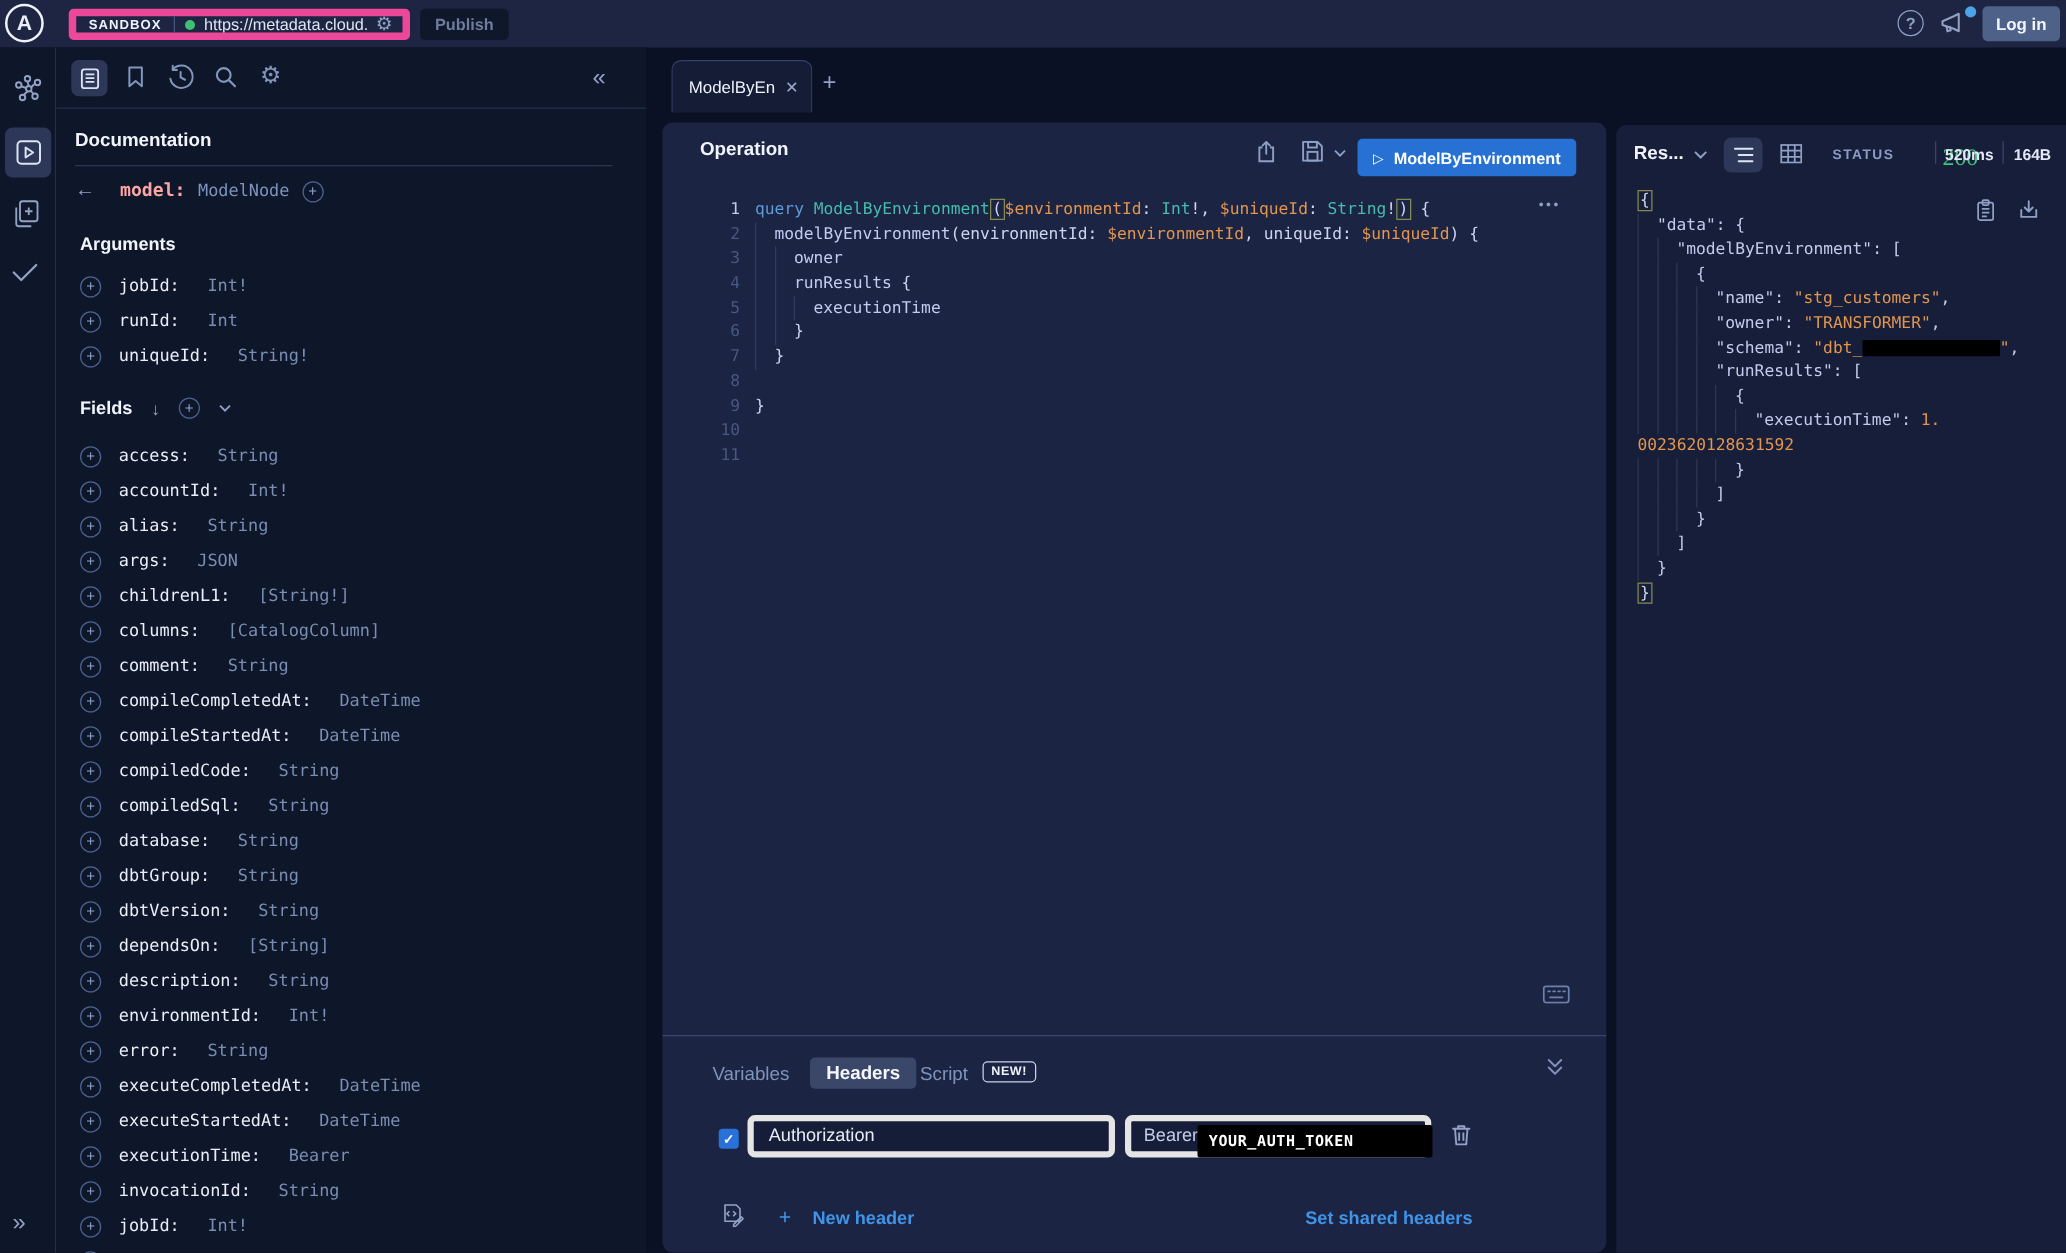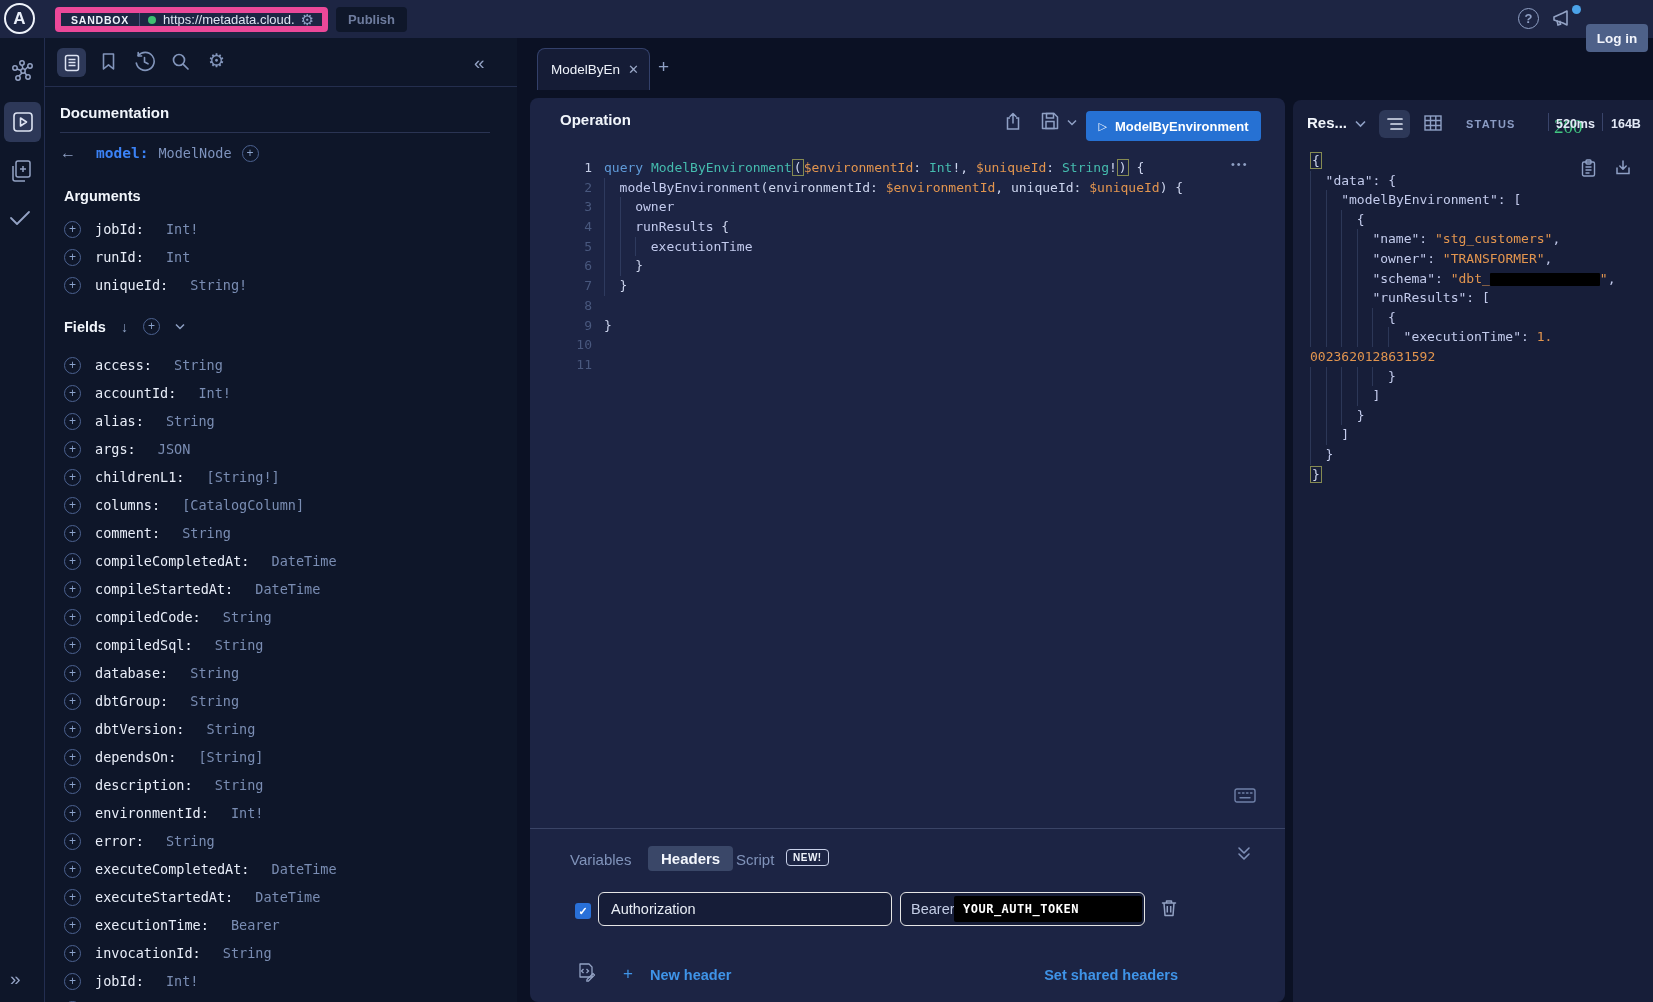--- a/index.html
+++ b/index.html
@@ -21,41 +21,41 @@
   #green-dot { width:8px; height:8px; border-radius:50%; background:#3fbf71; flex:none; }
   #url-text { font-size:13px; color:#dfe5f2; white-space:nowrap; overflow:hidden; flex:1; }
   .gear-glyph { color:#8fa0c5; font-size:15px; line-height:1; }
   #publish-btn { left:336px; top:7px; height:25px; width:71px; background:#0f172a; border-radius:4px;
     color:#6e7c9e; font-size:13px; font-weight:bold; display:flex; align-items:center; justify-content:center; }
   #help-icon { left:1518px; top:8px; width:21px; height:21px; border:1.5px solid #8fa0c5; border-radius:50%;
     color:#8fa0c5; font-size:13px; font-weight:bold; display:flex; align-items:center; justify-content:center; }
   #megaphone { left:1551px; top:9px; color:#93a2c4; }
   #notif-dot { left:1572px; top:5px; width:9px; height:9px; background:#4ba3e8; border-radius:50%; }
   #login-btn { left:1586px; top:5px; width:62px; height:28px; background:#4e6189; border-radius:4px;
-    color:#f2f5fc; font-size:13.5px; font-weight:bold; display:flex; align-items:center; justify-content:center;margin-top:19px; }
+    color:#f2f5fc; font-size:13.5px; font-weight:bold; display:flex; align-items:center; justify-content:center; }
 
   
   #rail { left:0; top:38px; width:45px; height:964px; background:#0e1629; border-right:1px solid #232e50; }
   .rail-ic { color:#93a2c4; }
   #rail-chip { left:4px; top:64px; width:37px; height:40px; background:#2d3858; border-radius:6px;
     display:flex; align-items:center; justify-content:center; color:#dde3f2; }
   #expand-rail { left:10px; top:930px; font-size:19px; color:#93a2c4; }
 
   
   #sidebar { left:45px; top:38px; width:472px; height:964px; background:#0e1629; }
   #sb-toolbar-line { left:0; top:48px; width:472px; height:1px; background:#242e4e; }
   #doc-chip { left:12px; top:10px; width:29px; height:29px; background:#2d3858; border-radius:6px;
     display:flex; align-items:center; justify-content:center; color:#dde3f2; }
   .sb-ic { color:#8295bb; }
   #collapse-sb { left:429px; top:14px; font-size:19px; color:#93a2c4; }
   #doc-title { left:15px; top:66px; font-size:15px; font-weight:bold; color:#f1f5fb; }
   #doc-divider { left:15px; top:94px; width:430px; height:1px; background:#2a3453; }
   #model-row { left:15px; top:103px; height:24px; display:flex; align-items:center; gap:10px; }
   #back-arrow { font-size:16px; color:#8ea0c4; width:26px; }
-  #model-label { font-size:14.5px; font-weight:bold; color:#3b82f6; }
+  #model-label { font-size:14.5px; font-weight:bold; color:#fca5a5; }
   #model-type { font-size:13.5px; color:#7e93bd; }
   .plus-circ { width:17px; height:17px; border:1px solid #4c6290; border-radius:50%; color:#8ba3cc;
     font-size:12px; line-height:15px; text-align:center; flex:none; }
   .sec-title { font-size:14.5px; font-weight:bold; color:#f1f5fb; }
   #args-title { left:19px; top:150px; }
   #fields-hdr { left:19px; top:280px; height:17px; display:flex; align-items:center; gap:15px; }
   #sort-icon { color:#8ea0c4; font-size:14px; }
   .mini-chev { color:#8ea0c4; }
   .doc-list { left:19px; width:440px; }
   #args-list { top:177px; }
@@ -99,21 +99,21 @@
   .ftab { font-size:15px; color:#8093ba; }
   #ftab-variables { left:40px; top:753px; }
   #ftab-headers { left:118px; top:748px; background:#3a4768; border-radius:4px; padding:4px 13px;
     color:#f4f7fd; font-weight:bold; }
   #ftab-script { left:206px; top:753px; }
   #new-badge { left:256px; top:751px; border:1px solid #c9d1e9; border-radius:4px; padding:2px 6px;
     font-size:10px; font-weight:bold; letter-spacing:.5px; color:#eef2fa; }
   #footer-collapse { left:707px; top:748px; color:#7f90b8; }
   #hdr-checkbox { left:45px; top:805px; width:16px; height:16px; background:#2970d8; border-radius:3px;
     color:#fff; font-size:11px; font-weight:bold; display:flex; align-items:center; justify-content:center; }
-  .hdr-input { height:34px; border:1px solid #e5e5e5; border-radius:6px; background:#161d38;
+  .hdr-input { height:34px; border:5px solid #e5e5e5; border-radius:6px; background:#161d38;
     display:flex; align-items:center; }
   #hdr-name { left:68px; top:794px; width:294px; padding-left:12px; font-size:14.5px; color:#e8edf5; }
   #hdr-value { left:370px; top:794px; width:245px; padding-left:10px; }
   #bearer-prefix { font-size:14.5px; color:#c3cde5; }
   #token-chip { position:absolute; left:53px; top:3px; width:188px; height:26px; background:#000;
     border-radius:2px; color:#fff; font-size:12px; font-weight:bold; display:flex; align-items:center;
     padding-left:9px; letter-spacing:.5px; }
   #trash-icon { left:631px; top:801px; color:#93a2c4; }
   #nh-icon { left:46px; top:864px; color:#93a2c4; }
   #nh-plus { left:93px; top:866px; color:#3f94e8; font-size:17px; }

